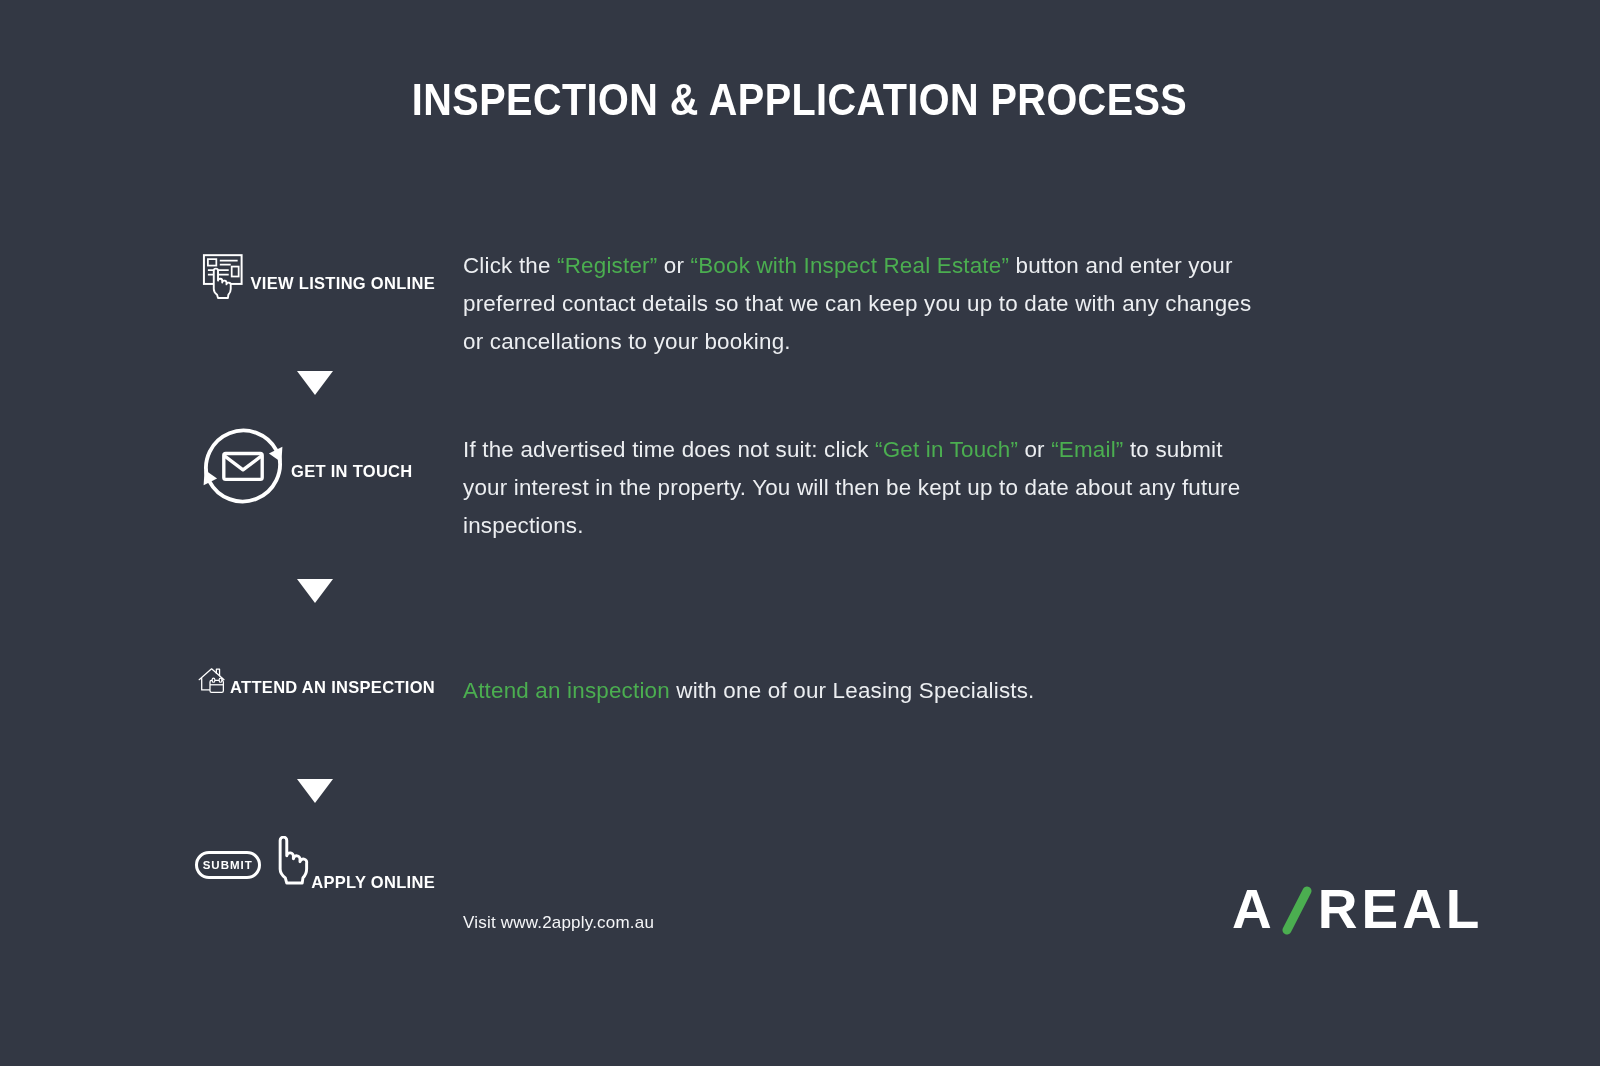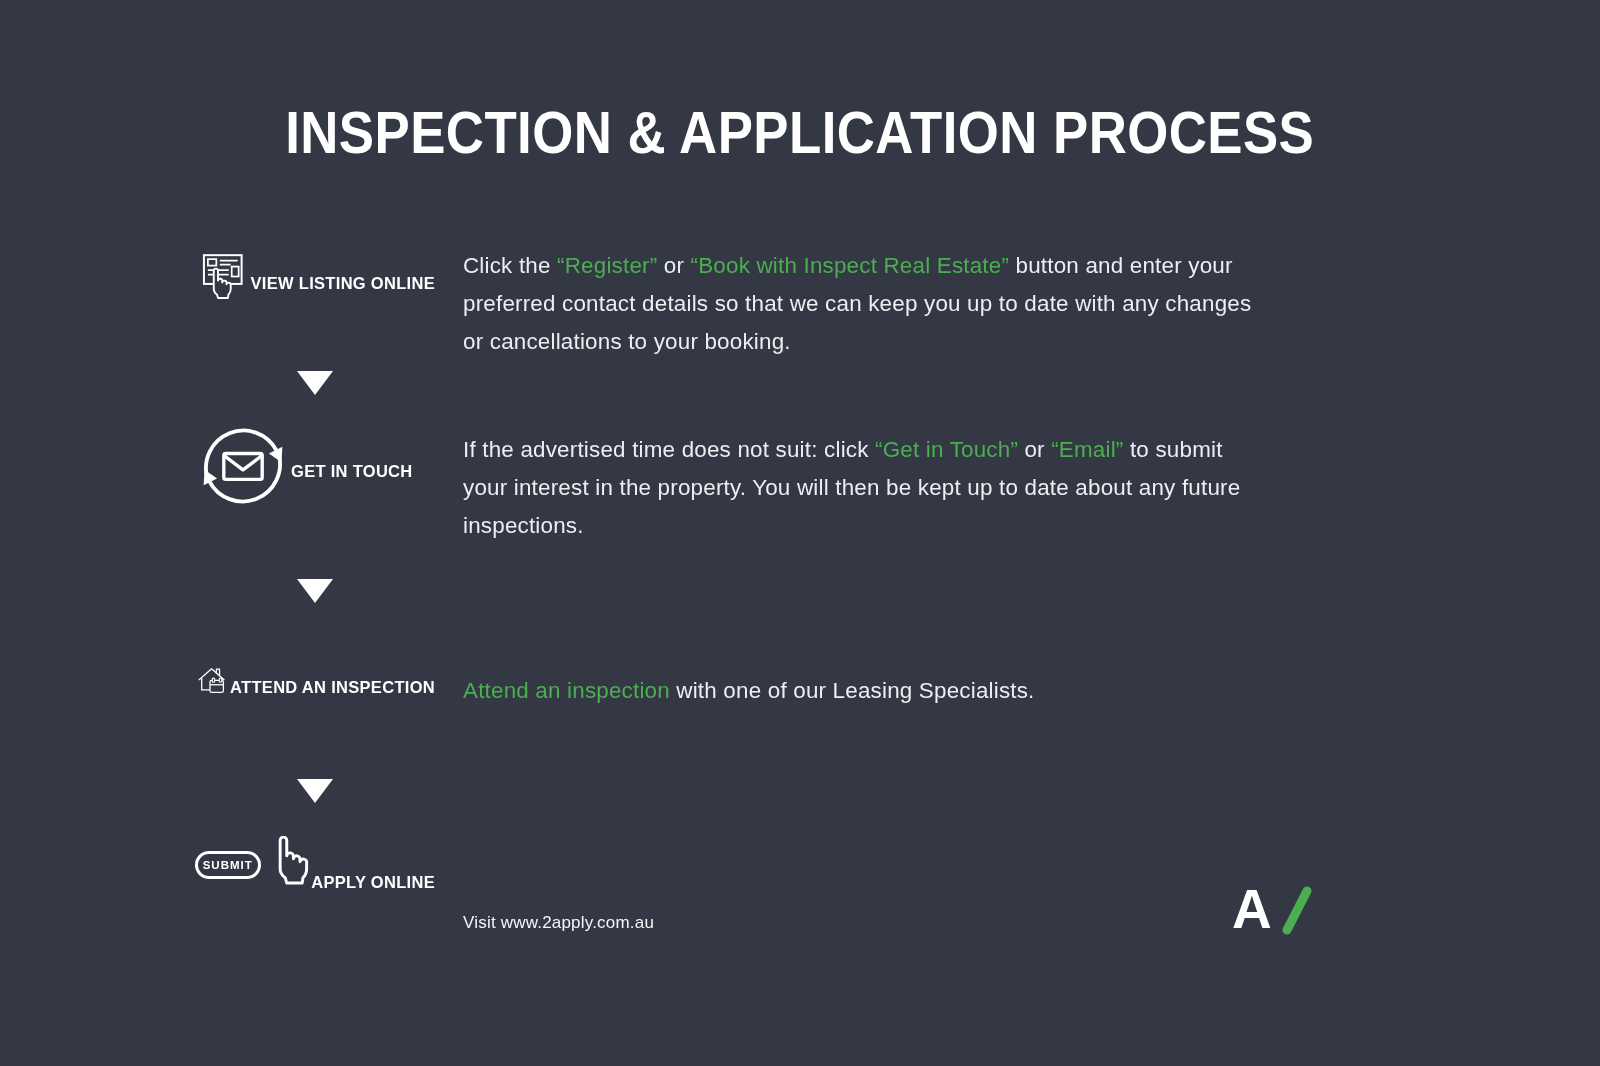--- a/index.html
+++ b/index.html
@@ -1,20 +1,20 @@
 <!DOCTYPE html>
 <html><head>
 <meta charset="utf-8">
 <style>
   html,body{margin:0;padding:0;background:#333844;}
   body{width:1600px;height:1066px;font-family:"Liberation Sans",sans-serif;overflow:hidden;}
   .canvas{position:relative;width:1600px;height:1066px;background:#333844;}
 
   .title{position:absolute;top:74px;left:0;width:100%;text-align:center;
-         font-size:60px;font-weight:bold;color:#ffffff;white-space:nowrap;margin-top:24px;}
+         font-size:45px;font-weight:bold;color:#ffffff;white-space:nowrap;}
   .title-inner{display:inline-block;transform:scaleX(.88);transform-origin:center;letter-spacing:.5px;}
 
   .icon-block{position:absolute;left:195px;width:240px;display:flex;flex-direction:row;align-items:center;}
   .step-label{font-weight:bold;font-size:16.5px;letter-spacing:.3px;color:#ffffff;white-space:nowrap;}
 
   #step1-block{top:230px}
   #step2-block{top:418px}
   #step3-block{top:636px}
   #step4-block{top:838px}
   #step1-block .step-label{margin-top:14px}
@@ -133,15 +133,16 @@
     <div class="step-label">APPLY ONLINE</div>
   </div>
 
   <div class="visit-note">Visit www.2apply.com.au</div>
 
   <div class="logo">
     <span class="a">A</span>
     <svg class="slash" width="32" height="52" viewBox="0 0 32 52">
       <line x1="6" y1="46" x2="26" y2="7" stroke="#4BAE50" stroke-width="9" stroke-linecap="round"></line>
     </svg>
+    <span class="real">REAL</span>
   </div>
 
 </div>
 
 </body></html>

